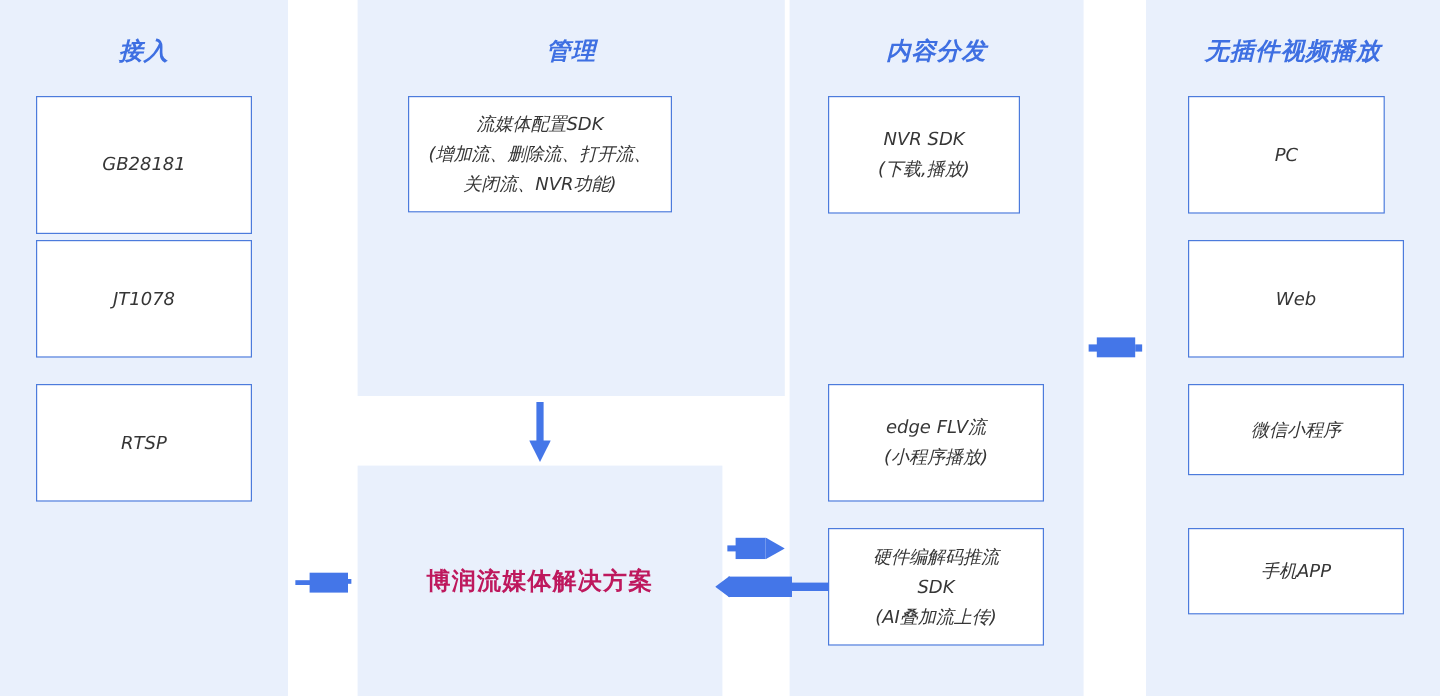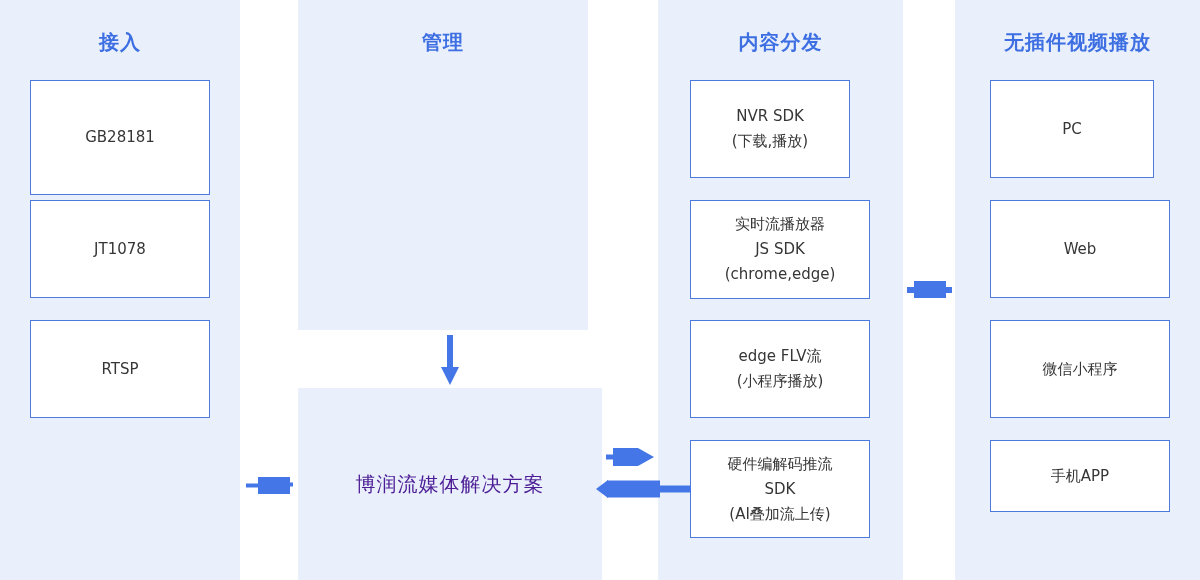--- a/index.html
+++ b/index.html
@@ -1,94 +1,94 @@
 <!DOCTYPE html>
 <html><head>
 <meta charset="utf-8">
 <style>
   html,body{margin:0;padding:0;background:#ffffff;}
   .stage{
     position:relative;width:1200px;height:580px;background:#ffffff;overflow:hidden;
     font-family:"DejaVu Sans","Liberation Sans",sans-serif;
   }
-  .panel{position:absolute;background:#E9F0FC;}
+  .panel{position:absolute;background:#E9F0FC;font-style:italic;}
   .col-title{
     position:absolute;top:29px;left:0;right:0;margin:0;text-align:center;
     font-size:20px;font-weight:700;color:#3E6FE2;letter-spacing:1px;
   }
   .box{
     position:absolute;background:#ffffff;border:1px solid #4C7BDC;
     display:flex;flex-direction:column;justify-content:center;align-items:center;
     text-align:center;font-size:15px;line-height:25px;color:#363636;box-sizing:border-box;
   }
   .ln{white-space:nowrap;}
   .solution{
     position:absolute;left:298px;top:388px;width:304px;height:192px;background:#E9F0FC;
     display:flex;justify-content:center;align-items:center;
   }
-  .solution-label{font-size:20px;font-weight:400;color:#4c1d95;letter-spacing:1px;}
+  .solution-label{font-size:20px;font-weight:700;color:#be185d;letter-spacing:1px;}
   .arr{position:absolute;}
 </style>
 </head>
 <body>
 
 <div class="stage">
 
   <section class="panel" style="left:0;top:0;width:240px;height:580px">
     <h2 class="col-title">接入</h2>
     <div class="box" style="left:30px;top:80px;width:180px;height:115px">
       <div class="ln">GB28181</div>
     </div>
     <div class="box" style="left:30px;top:200px;width:180px;height:98px">
       <div class="ln">JT1078</div>
     </div>
     <div class="box" style="left:30px;top:320px;width:180px;height:98px">
       <div class="ln">RTSP</div>
     </div>
   </section>
 
-  <section class="panel" style="left:298px;top:0;width:290px;height:330px">
+  <section class="panel" style="left:298px;top:0;width:356px;height:330px">
     <h2 class="col-title">管理</h2>
+    <div class="box" style="left:42px;top:80px;width:220px;height:97px">
+      <div class="ln">流媒体配置SDK</div>
+      <div class="ln">(增加流、删除流、打开流、</div>
+      <div class="ln">关闭流、NVR功能)</div>
+    </div>
   </section>
 
   <section class="solution">
     <span class="solution-label">博润流媒体解决方案</span>
   </section>
 
   <section class="panel" style="left:658px;top:0;width:245px;height:580px">
     <h2 class="col-title">内容分发</h2>
     <div class="box" style="left:32px;top:80px;width:160px;height:98px">
       <div class="ln">NVR SDK</div>
       <div class="ln">(下载,播放)</div>
-    </div>
-    <div class="box" style="left:32px;top:200px;width:180px;height:99px">
-      <div class="ln">实时流播放器</div>
-      <div class="ln">JS SDK</div>
-      <div class="ln">(chrome,edge)</div>
     </div>
     <div class="box" style="left:32px;top:320px;width:180px;height:98px">
       <div class="ln">edge FLV流</div>
       <div class="ln">(小程序播放)</div>
     </div>
     <div class="box" style="left:32px;top:440px;width:180px;height:98px">
       <div class="ln">硬件编解码推流</div>
       <div class="ln">SDK</div>
       <div class="ln">(AI叠加流上传)</div>
     </div>
   </section>
 
   <section class="panel" style="left:955px;top:0;width:245px;height:580px">
     <h2 class="col-title">无插件视频播放</h2>
     <div class="box" style="left:35px;top:80px;width:164px;height:98px">
       <div class="ln">PC</div>
     </div>
     <div class="box" style="left:35px;top:200px;width:180px;height:98px">
       <div class="ln">Web</div>
     </div>
-    <div class="box" style="left:35px;top:320px;width:180px;height:98px">
+    <div class="box" style="left:35px;top:320px;width:180px;height:76px">
       <div class="ln">微信小程序</div>
     </div>
     <div class="box" style="left:35px;top:440px;width:180px;height:72px">
       <div class="ln">手机APP</div>
     </div>
   </section>
 
   <svg class="arr" style="left:441px;top:335px" width="18" height="50" viewBox="0 0 18 50">
     <rect x="6" y="0" width="6" height="33" fill="#4476E8"></rect>
     <polygon points="0,32 18,32 9,50" fill="#4476E8"></polygon>

